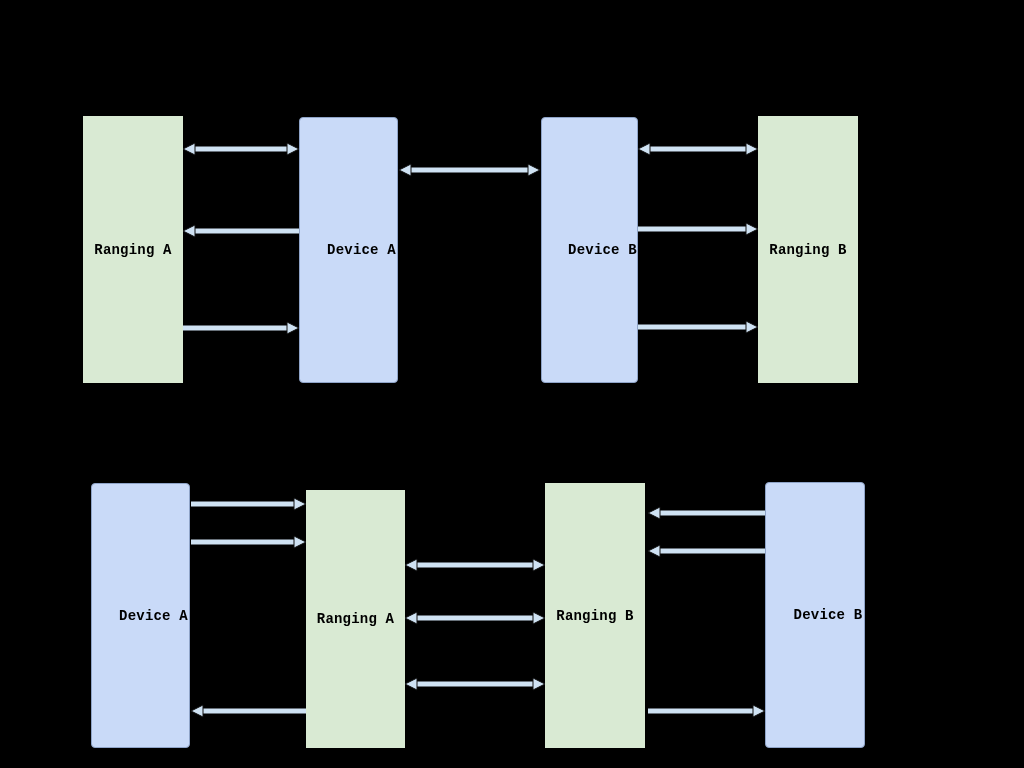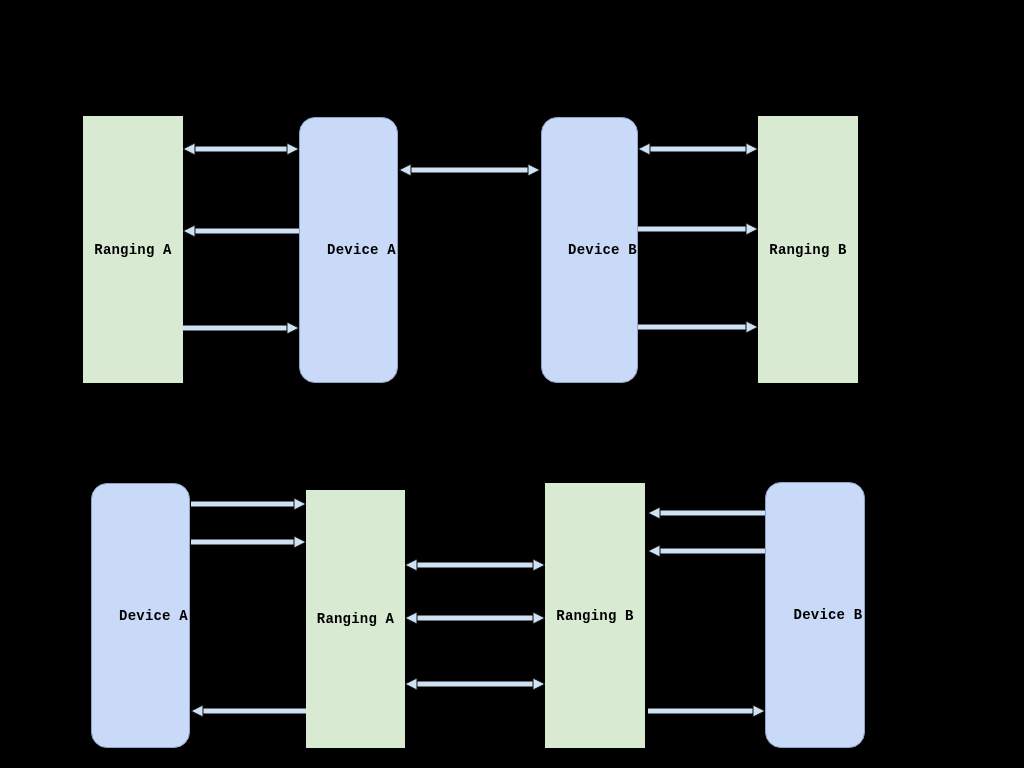--- a/index.html
+++ b/index.html
@@ -17,21 +17,21 @@
   .node{
     position:absolute;
     display:flex;align-items:center;justify-content:center;
     box-sizing:border-box;
     font-weight:bold;font-size:14px;
     letter-spacing:0.2px;
   }
   .node.device{
     background:var(--device-fill);
     border:1px solid var(--device-border);
-    border-radius:16px;
+    border-radius:4px;
     padding-left:26px;
   }
   .node.ranging{
     background:var(--ranging-fill);
   }
   .node-label{
     color:var(--label-color);
     white-space:nowrap;
   }
 </style>

